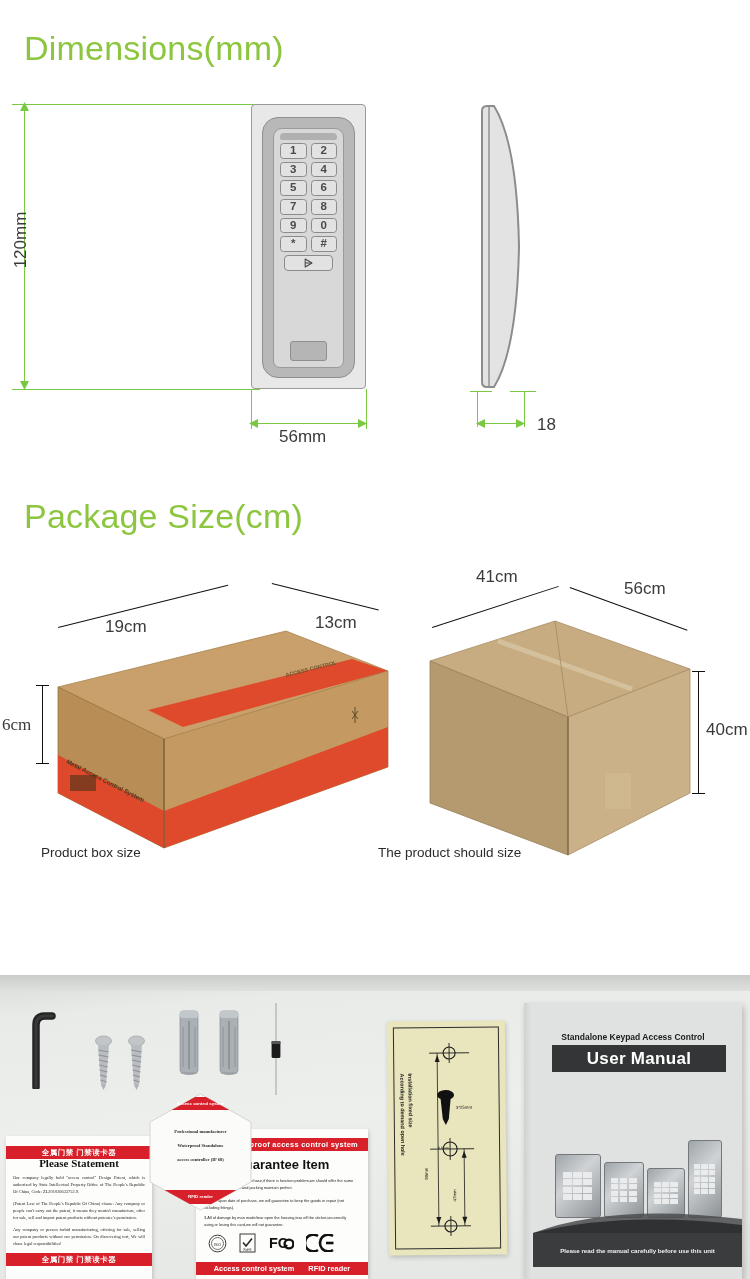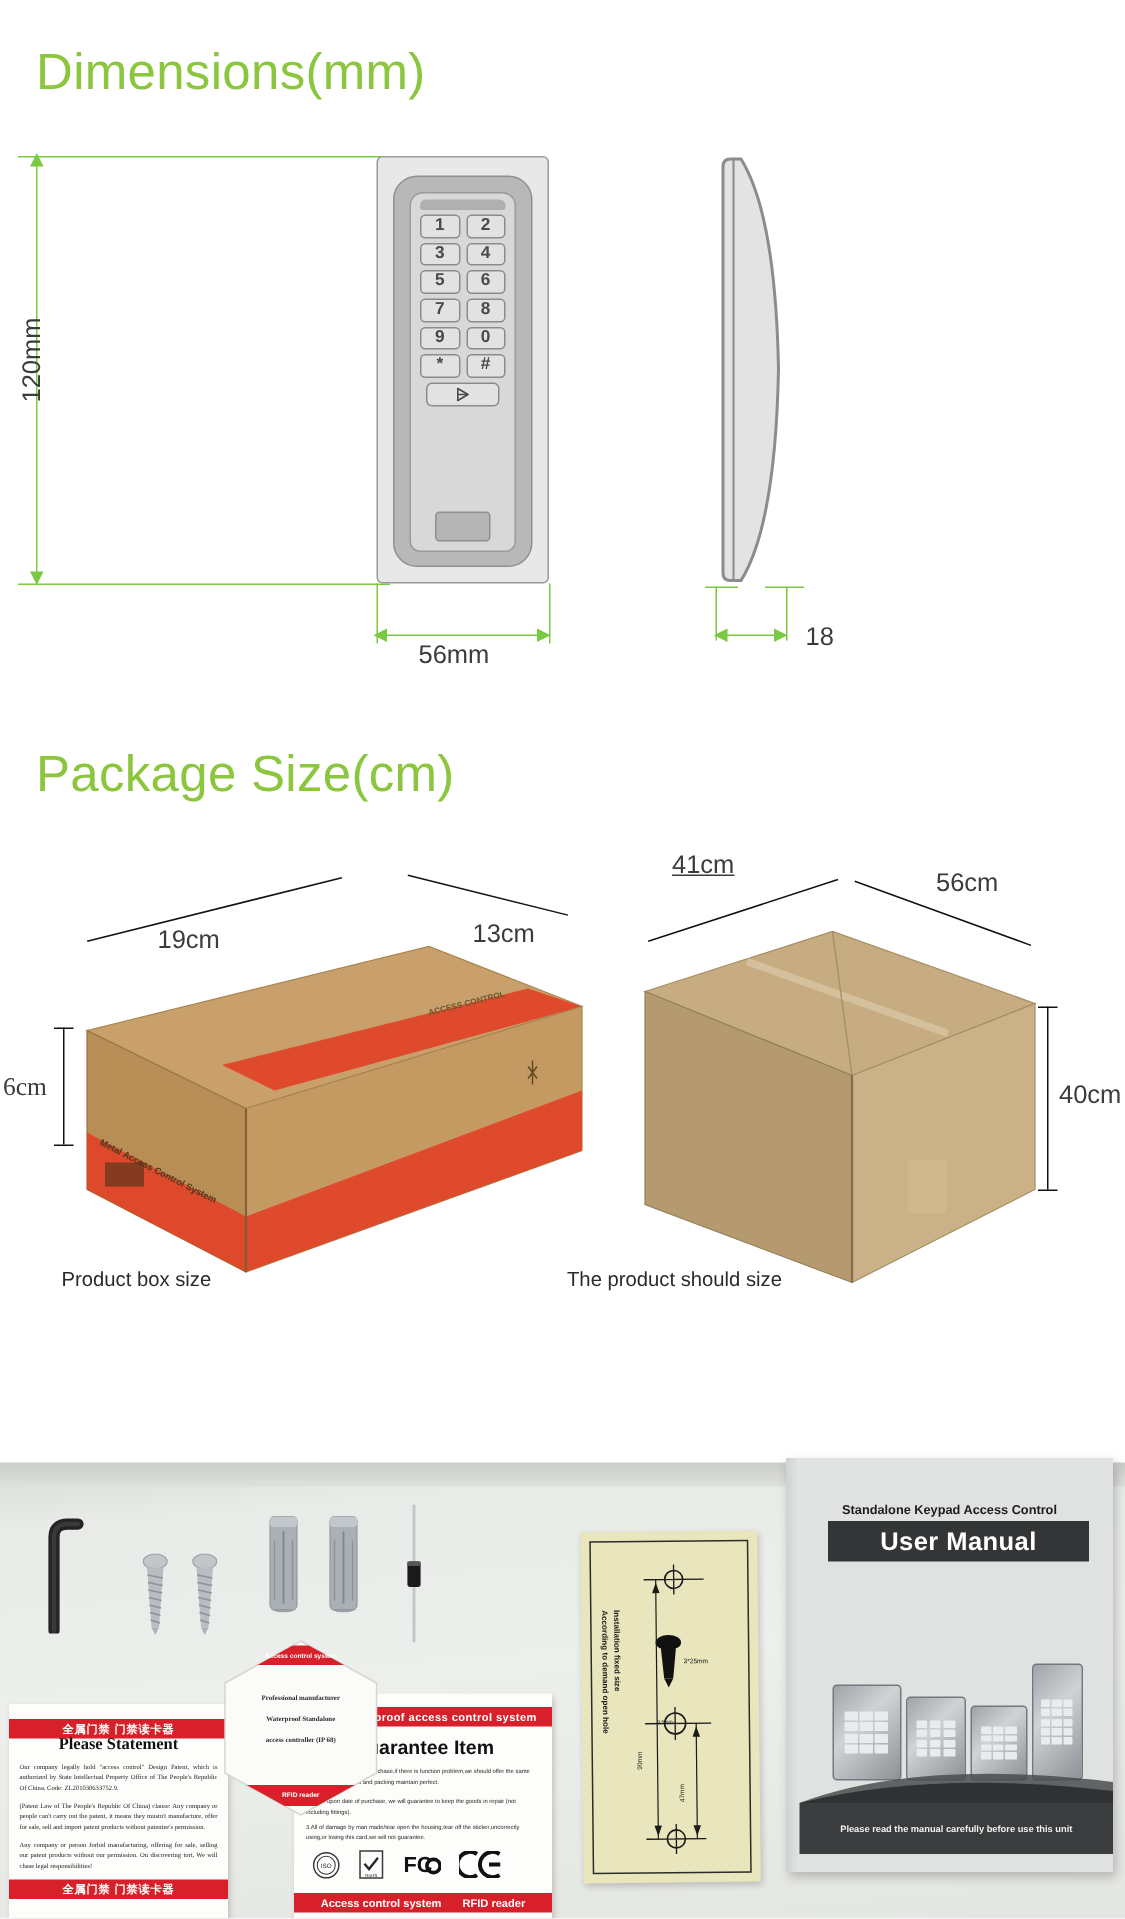--- a/index.html
+++ b/index.html
@@ -219,21 +219,21 @@
     transform-origin: 0 0;
   }
   .install-dim {
     position:absolute; font-size:4.4px; color:#111;
     font-family:"Liberation Sans", sans-serif; white-space:nowrap;
     transform-origin:50% 50%;
   }
 
   
   #user-manual {
-    position:absolute; left:524px; top:972px; width:218px; height:276px;
+    position:absolute; left:524px; top:1003px; width:218px; height:276px;
     background:#e0e2e1;
     box-shadow:2px 3px 7px rgba(0,0,0,.22);
   }
   #manual-spine {
     position:absolute; left:0; top:0; width:9px; height:100%;
     background:linear-gradient(90deg,#cfd2d1,#e3e5e4);
   }
   #manual-subtitle {
     position:absolute; left:0; width:100%; top:29px; text-align:center;
     font-size:8.5px; font-weight:700; color:#1c1c1c;
@@ -419,21 +419,21 @@
         <rect x="185" y="168" width="26" height="36" fill="#d3bb93" opacity="0.55"></rect>
       </svg>
     </div>
 
     <div class="box-dim-line h" style="left:432px; top:72px; width:133px; transform:rotate(-18deg); transform-origin:0 0;"></div>
     <div class="box-dim-line h" style="left:570px; top:32px; width:125px; transform:rotate(20deg); transform-origin:0 0;"></div>
     <div class="box-dim-line v" style="left:698px; top:116px; height:122px;"></div>
     <div class="box-dim-line h" style="left:692px; top:116px; width:13px;"></div>
     <div class="box-dim-line h" style="left:692px; top:238px; width:13px;"></div>
 
-    <div class="dim-label" style="left:448px; top:12px;text-decoration:underline;">41cm</div>
+    <div class="dim-label" style="left:476px; top:12px;">41cm</div>
     <div class="dim-label" style="left:624px; top:24px;">56cm</div>
     <div class="dim-label" style="left:706px; top:165px;">40cm</div>
     <div class="caption" style="left:378px; top:290px;">The product should size</div>
   </div>
 
 
   <div id="packing-photo">
     <div id="photo-bg-gradient"></div>
     <div id="photo-top-shadow"></div>
   </div>

